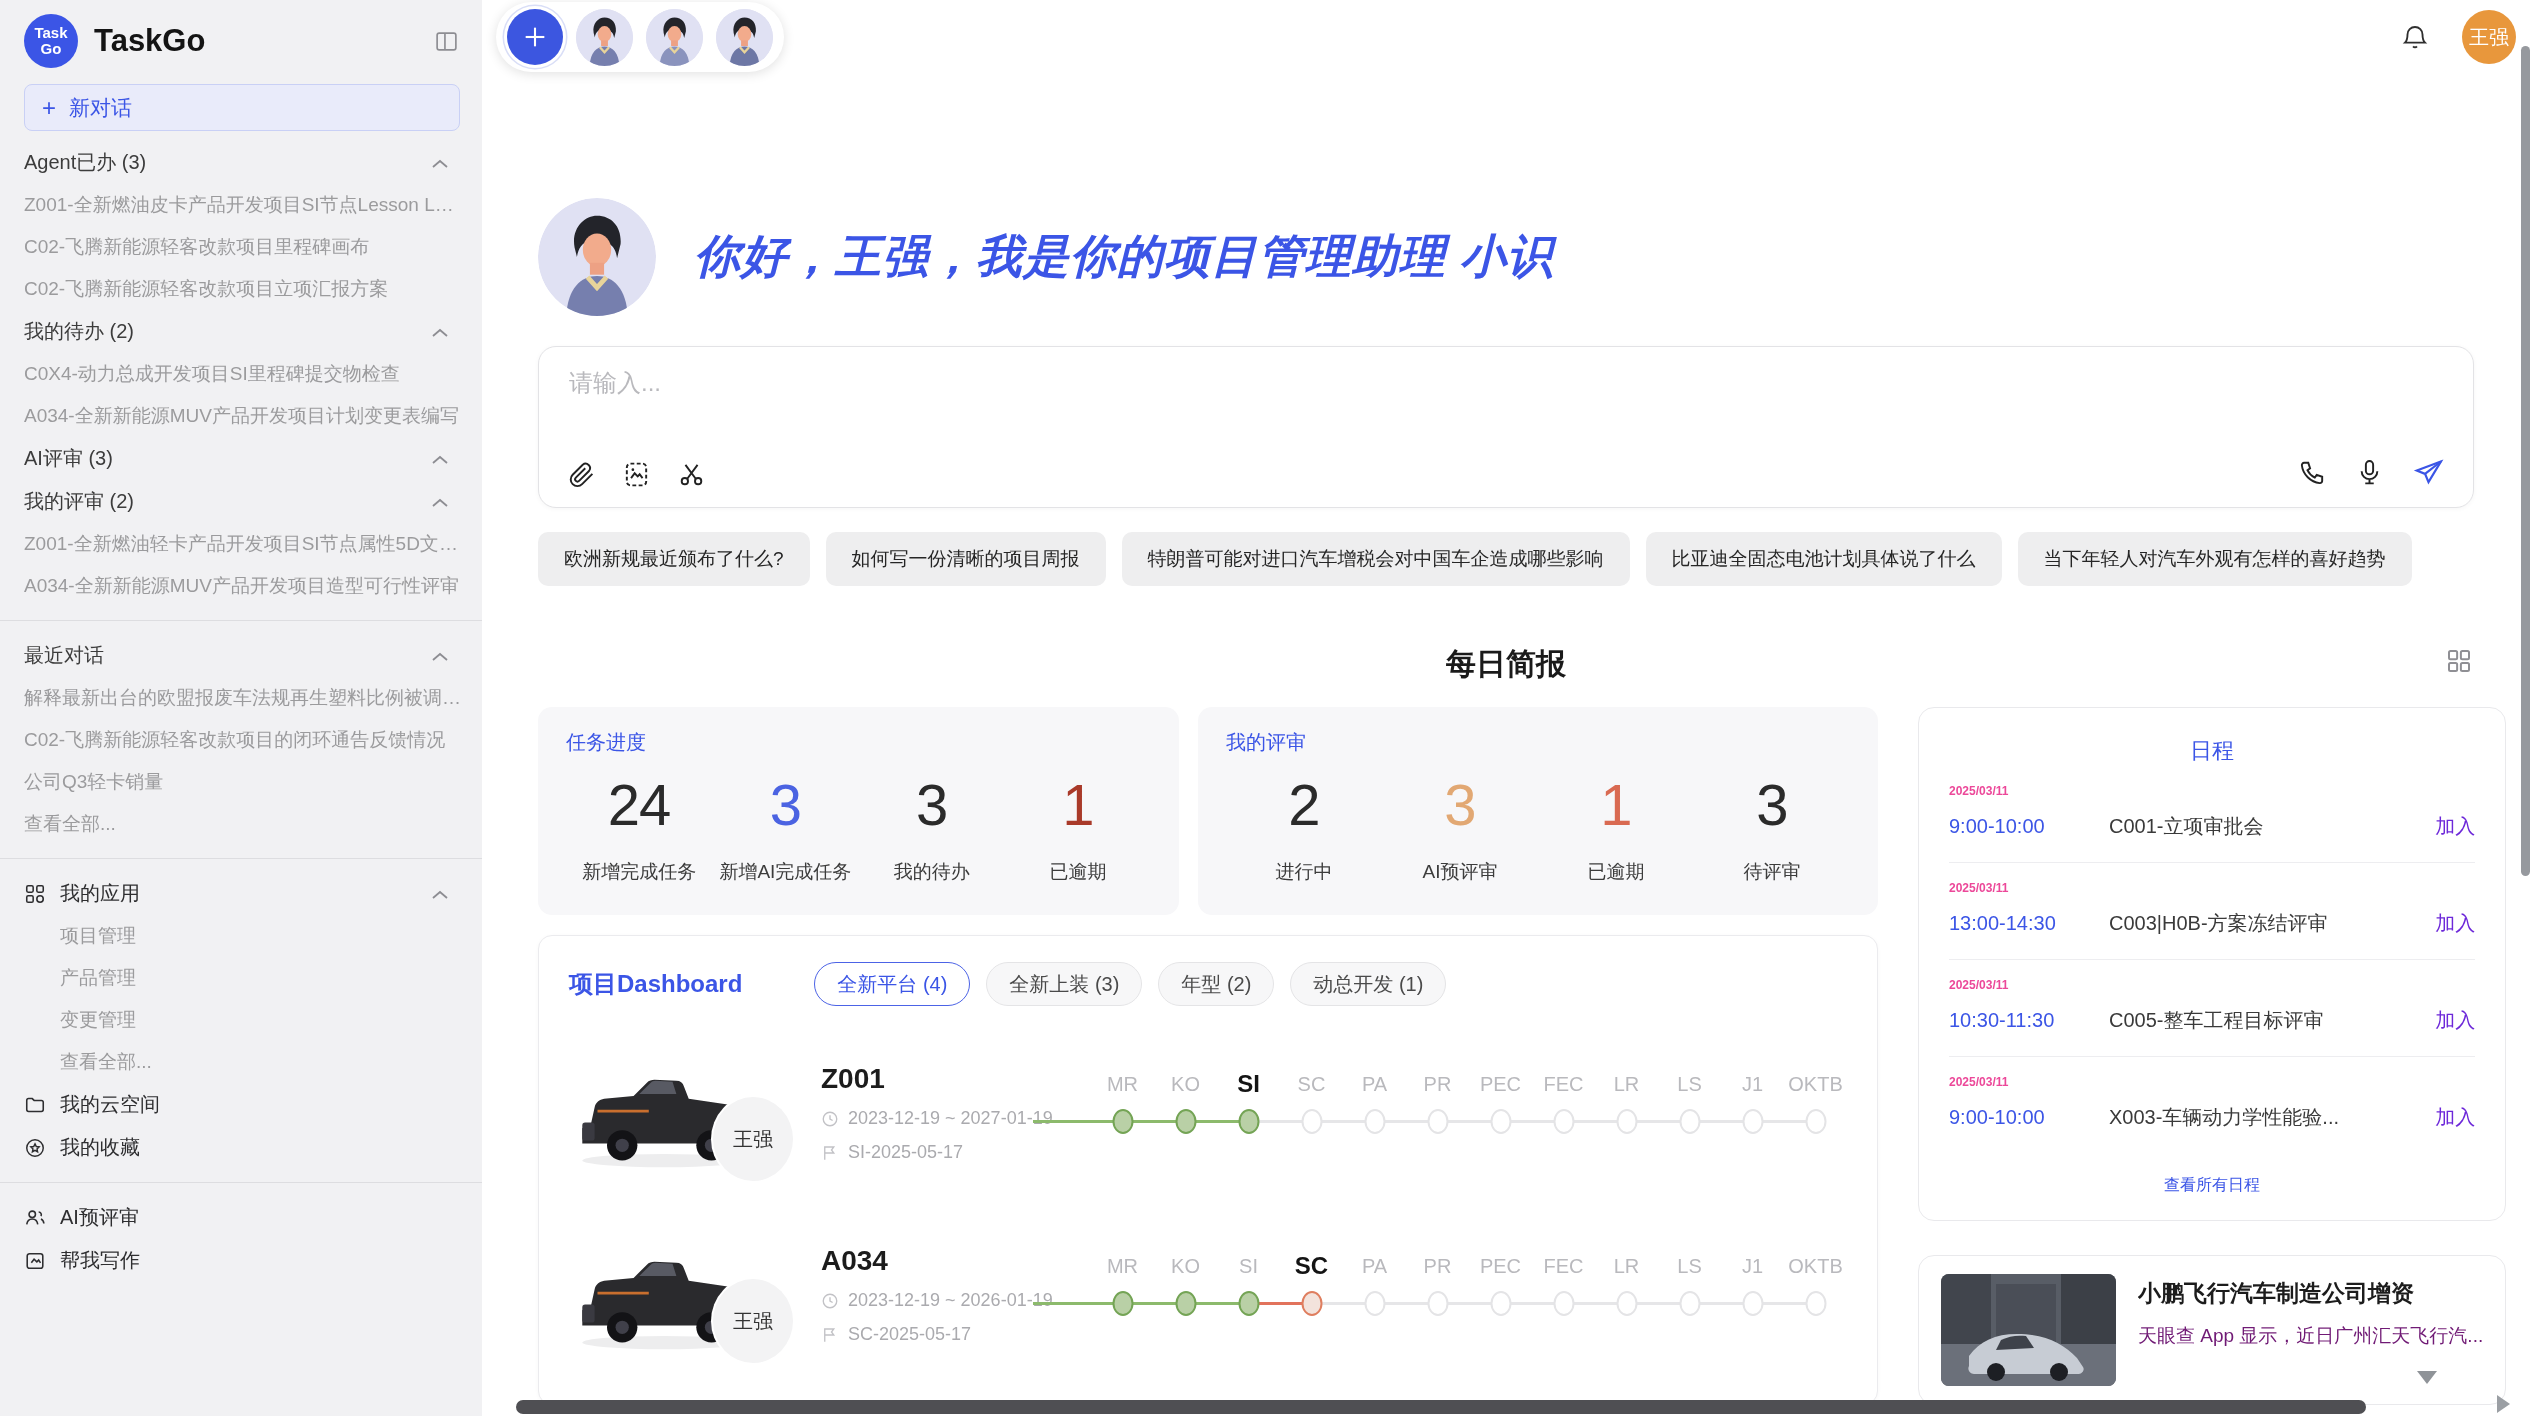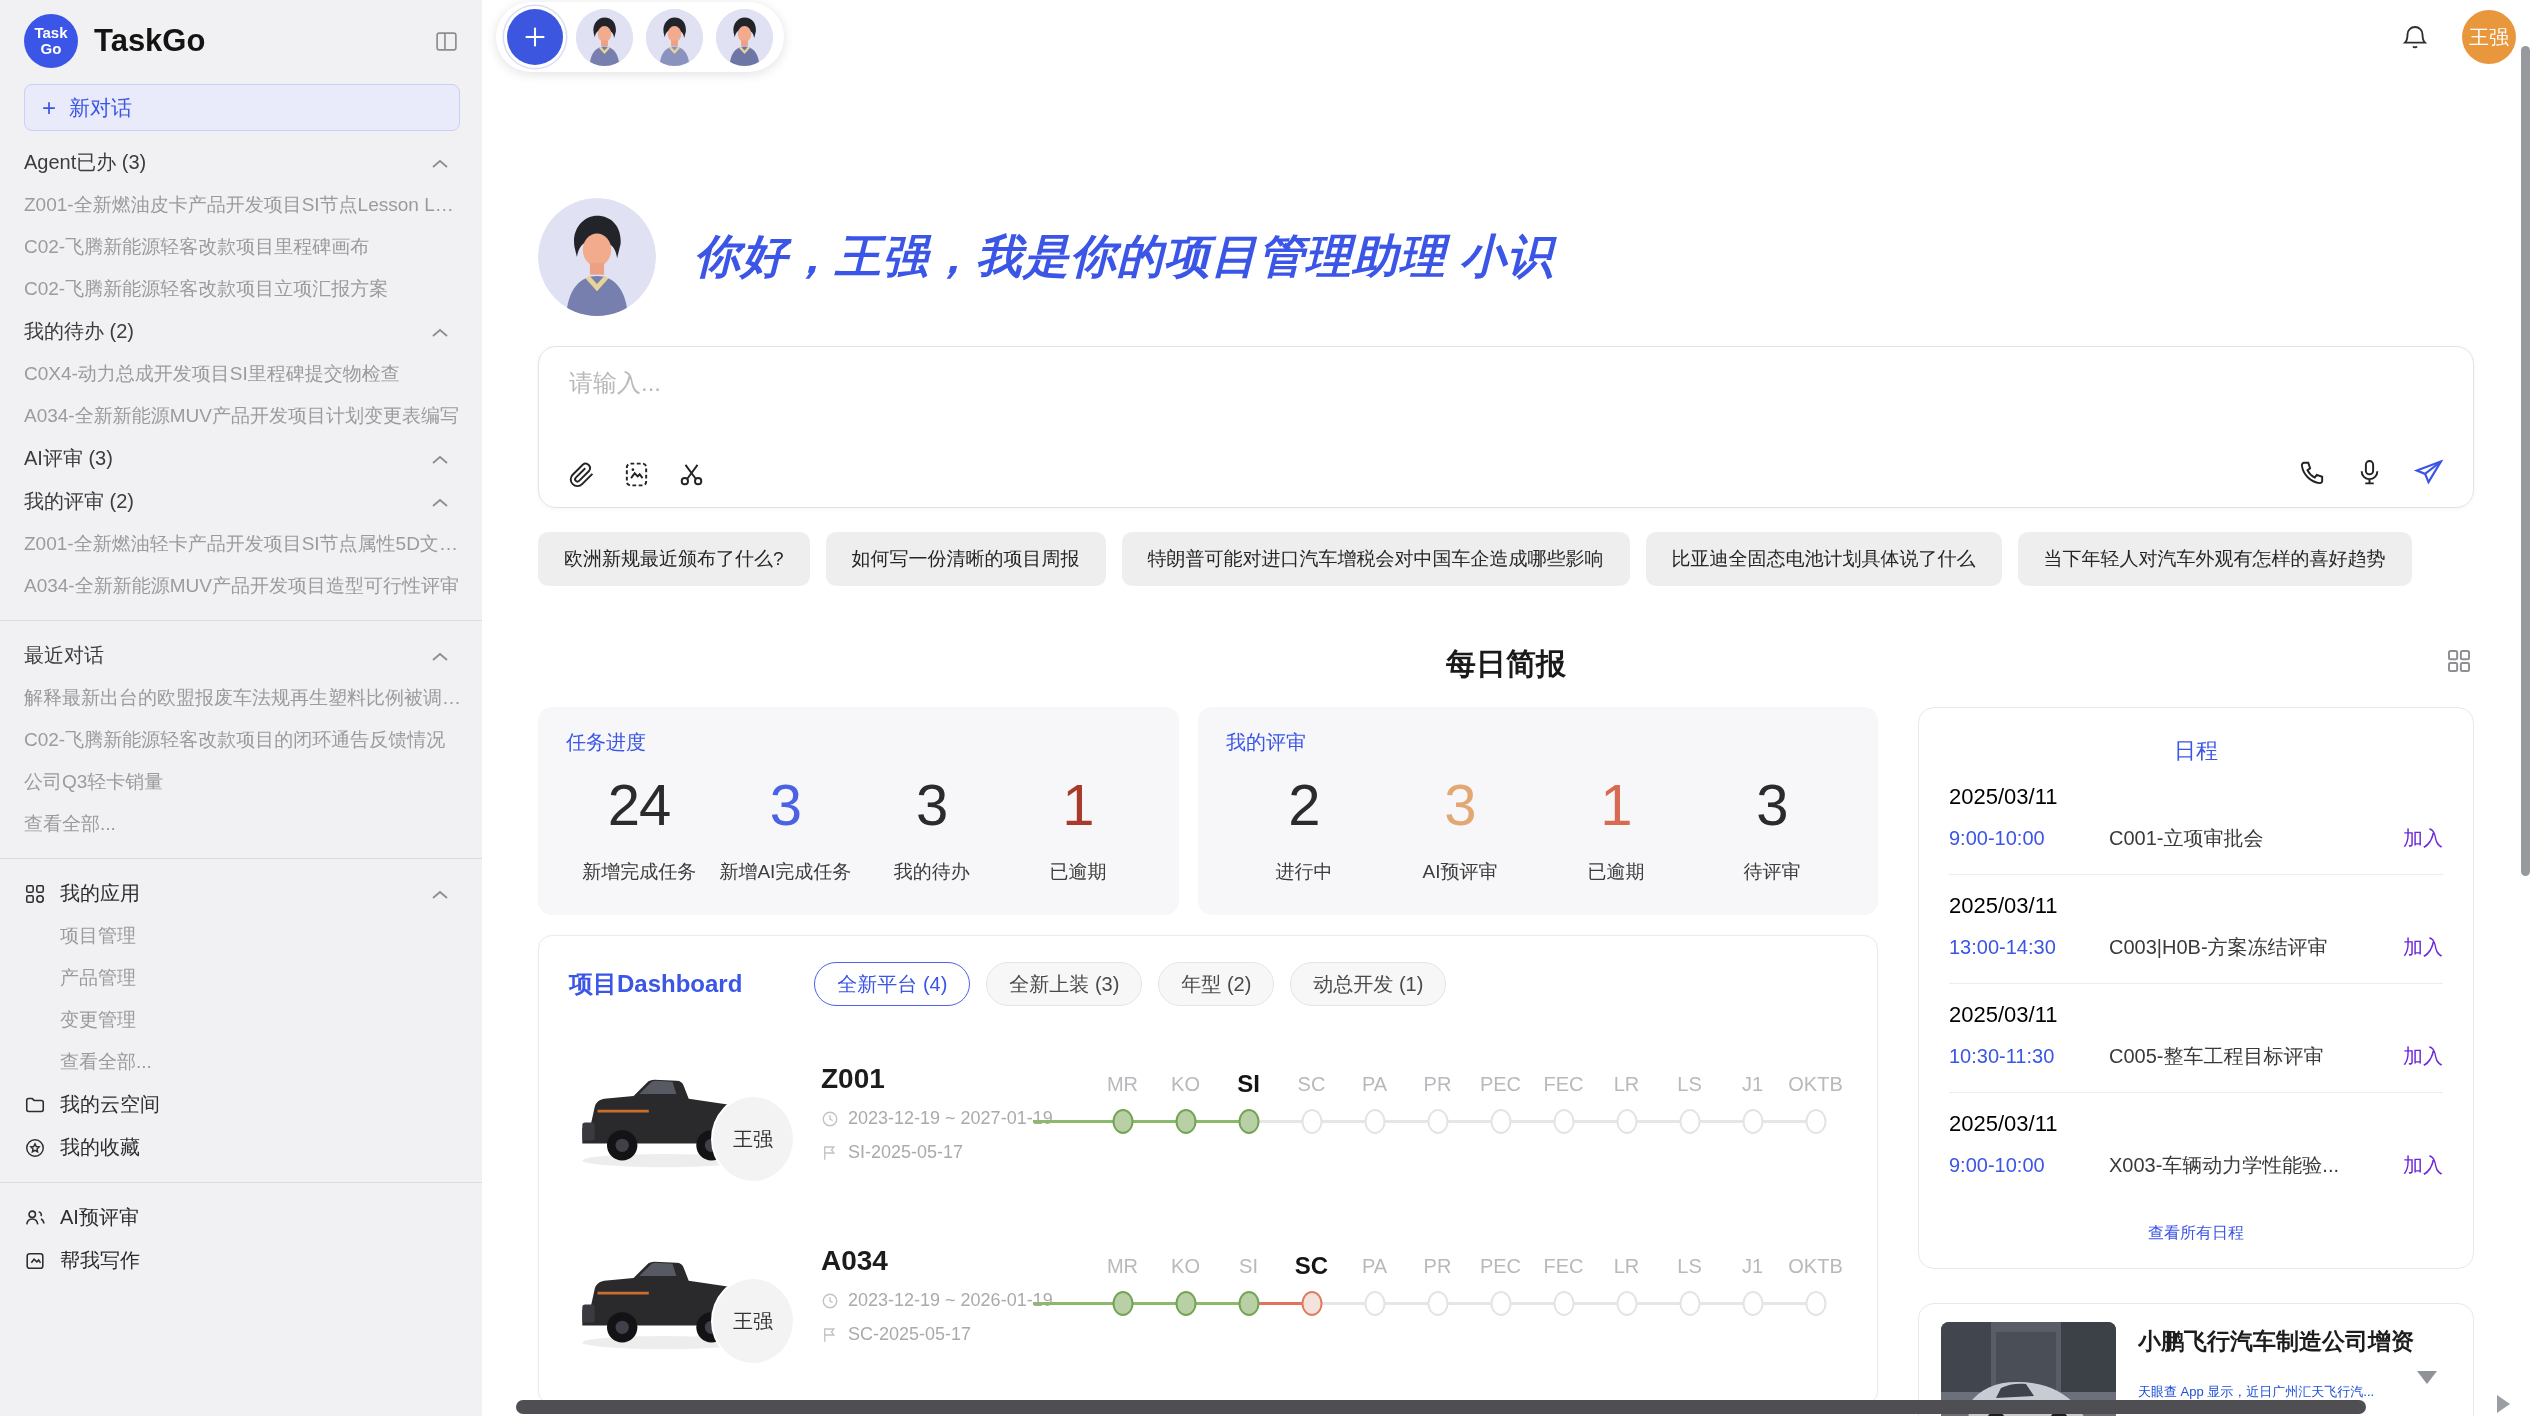--- a/index.html
+++ b/index.html
@@ -95,33 +95,33 @@
   .conn { position:absolute; top:53px; left:-21px; width:43px; height:3px; background:#ececee; }
   .conn.lead { left:-58px; width:80px; }
   .conn.green { background:#8cba6c; }
   .conn.red { background:#e2735c; }
   .conn.gray { background:#e6e6e8; }
 
   .sch-card { border:1px solid #e9e9ec; border-radius:16px; padding:22px 30px 24px; background:#fff; }
   .sch-title { text-align:center; color:#3b55e6; font-size:22px; margin-top:6px; }
   .sch-item { padding:18px 0 22px; border-bottom:1px solid #ededf0; }
   .sch-item:last-of-type { border-bottom:none; }
-  .sch-date { color:#000000; font-size:22px; }
+  .sch-date { color:#ec4899; font-size:12px;font-weight:bold; }
   .sch-row { display:flex; align-items:center; margin-top:15px; }
   .sch-time { color:#3b55e6; font-size:20px; font-weight:500; width:160px; flex-shrink:0; }
   .sch-name { color:#3a3a3a; font-size:20px; flex:1; white-space:nowrap; overflow:hidden; text-overflow:ellipsis; padding-right:10px; }
   .sch-join { color:#6d28d9; font-size:20px; cursor:pointer; flex-shrink:0; }
   .view-all { text-align:center; color:#3b55e6; font-size:16px; margin-top:22px; cursor:pointer; }
 
   .news-card { margin-top:34px; border:1px solid #e9e9ec; border-radius:16px; padding:18px 22px; display:flex; gap:22px; background:#fff; height:150px; overflow:hidden; cursor:pointer; }
   .news-img { width:175px; height:112px; border-radius:8px; overflow:hidden; flex-shrink:0; }
   .news-img svg { display:block; width:100%; height:100%; }
   .news-body { overflow:hidden; flex:1; }
   .news-title { font-size:23px; font-weight:700; color:#1c1c1c; margin-top:4px; white-space:nowrap; }
-  .news-snippet { font-size:13px; color:#1d4ed8; margin-top:26px; white-space:nowrap; overflow:hidden; }
+  .news-snippet { font-size:19px; color:#701a75; margin-top:14px; white-space:nowrap; overflow:hidden; }
 
   
   .hscroll { position:absolute; bottom:2px; left:34px; width:1850px; height:14px; background:#4f4f53; border-radius:7px; cursor:pointer; }
   .tri-right { position:absolute; right:22px; bottom:3px; width:0; height:0; border-top:9px solid transparent; border-bottom:9px solid transparent; border-left:13px solid #9b9fa4; }
   .tri-down { position:absolute; right:95px; bottom:32px; width:0; height:0; border-left:10px solid transparent; border-right:10px solid transparent; border-top:13px solid #8f9398; }
   .vscroll { position:absolute; right:2px; top:46px; width:9px; height:830px; background:#96999e; border-radius:5px; cursor:pointer; }
 </style>
 </head>
 <body>
 

